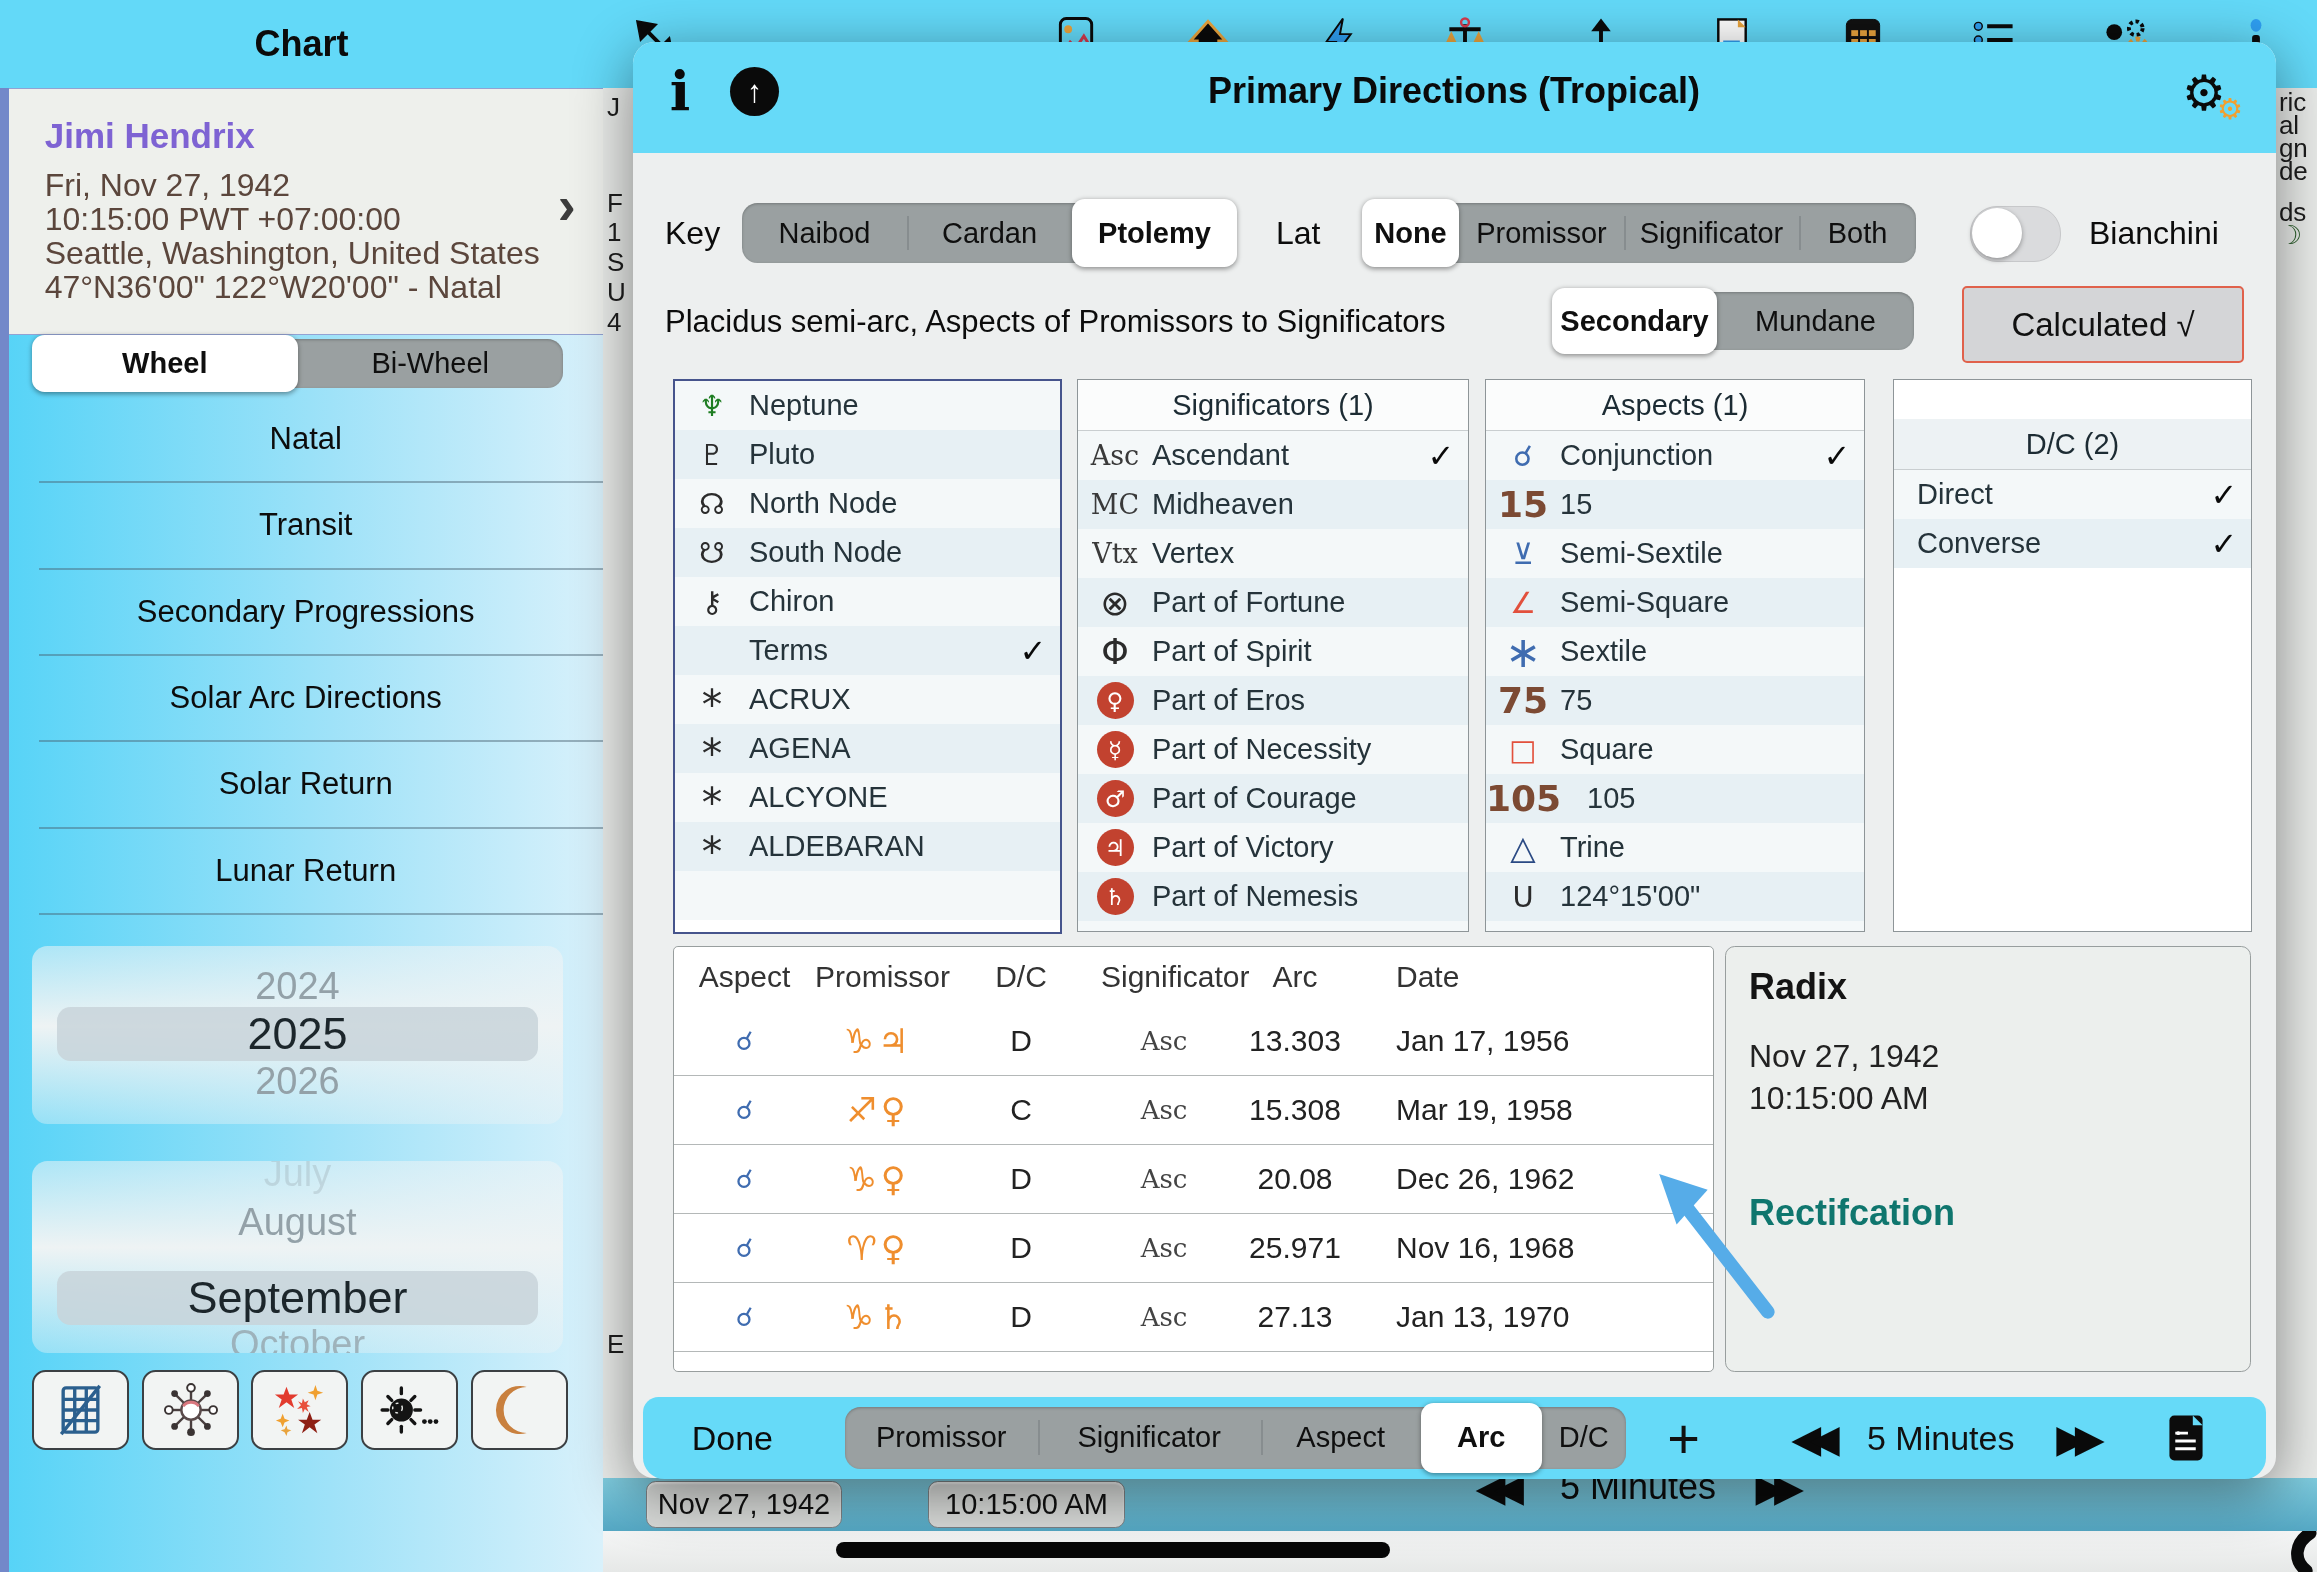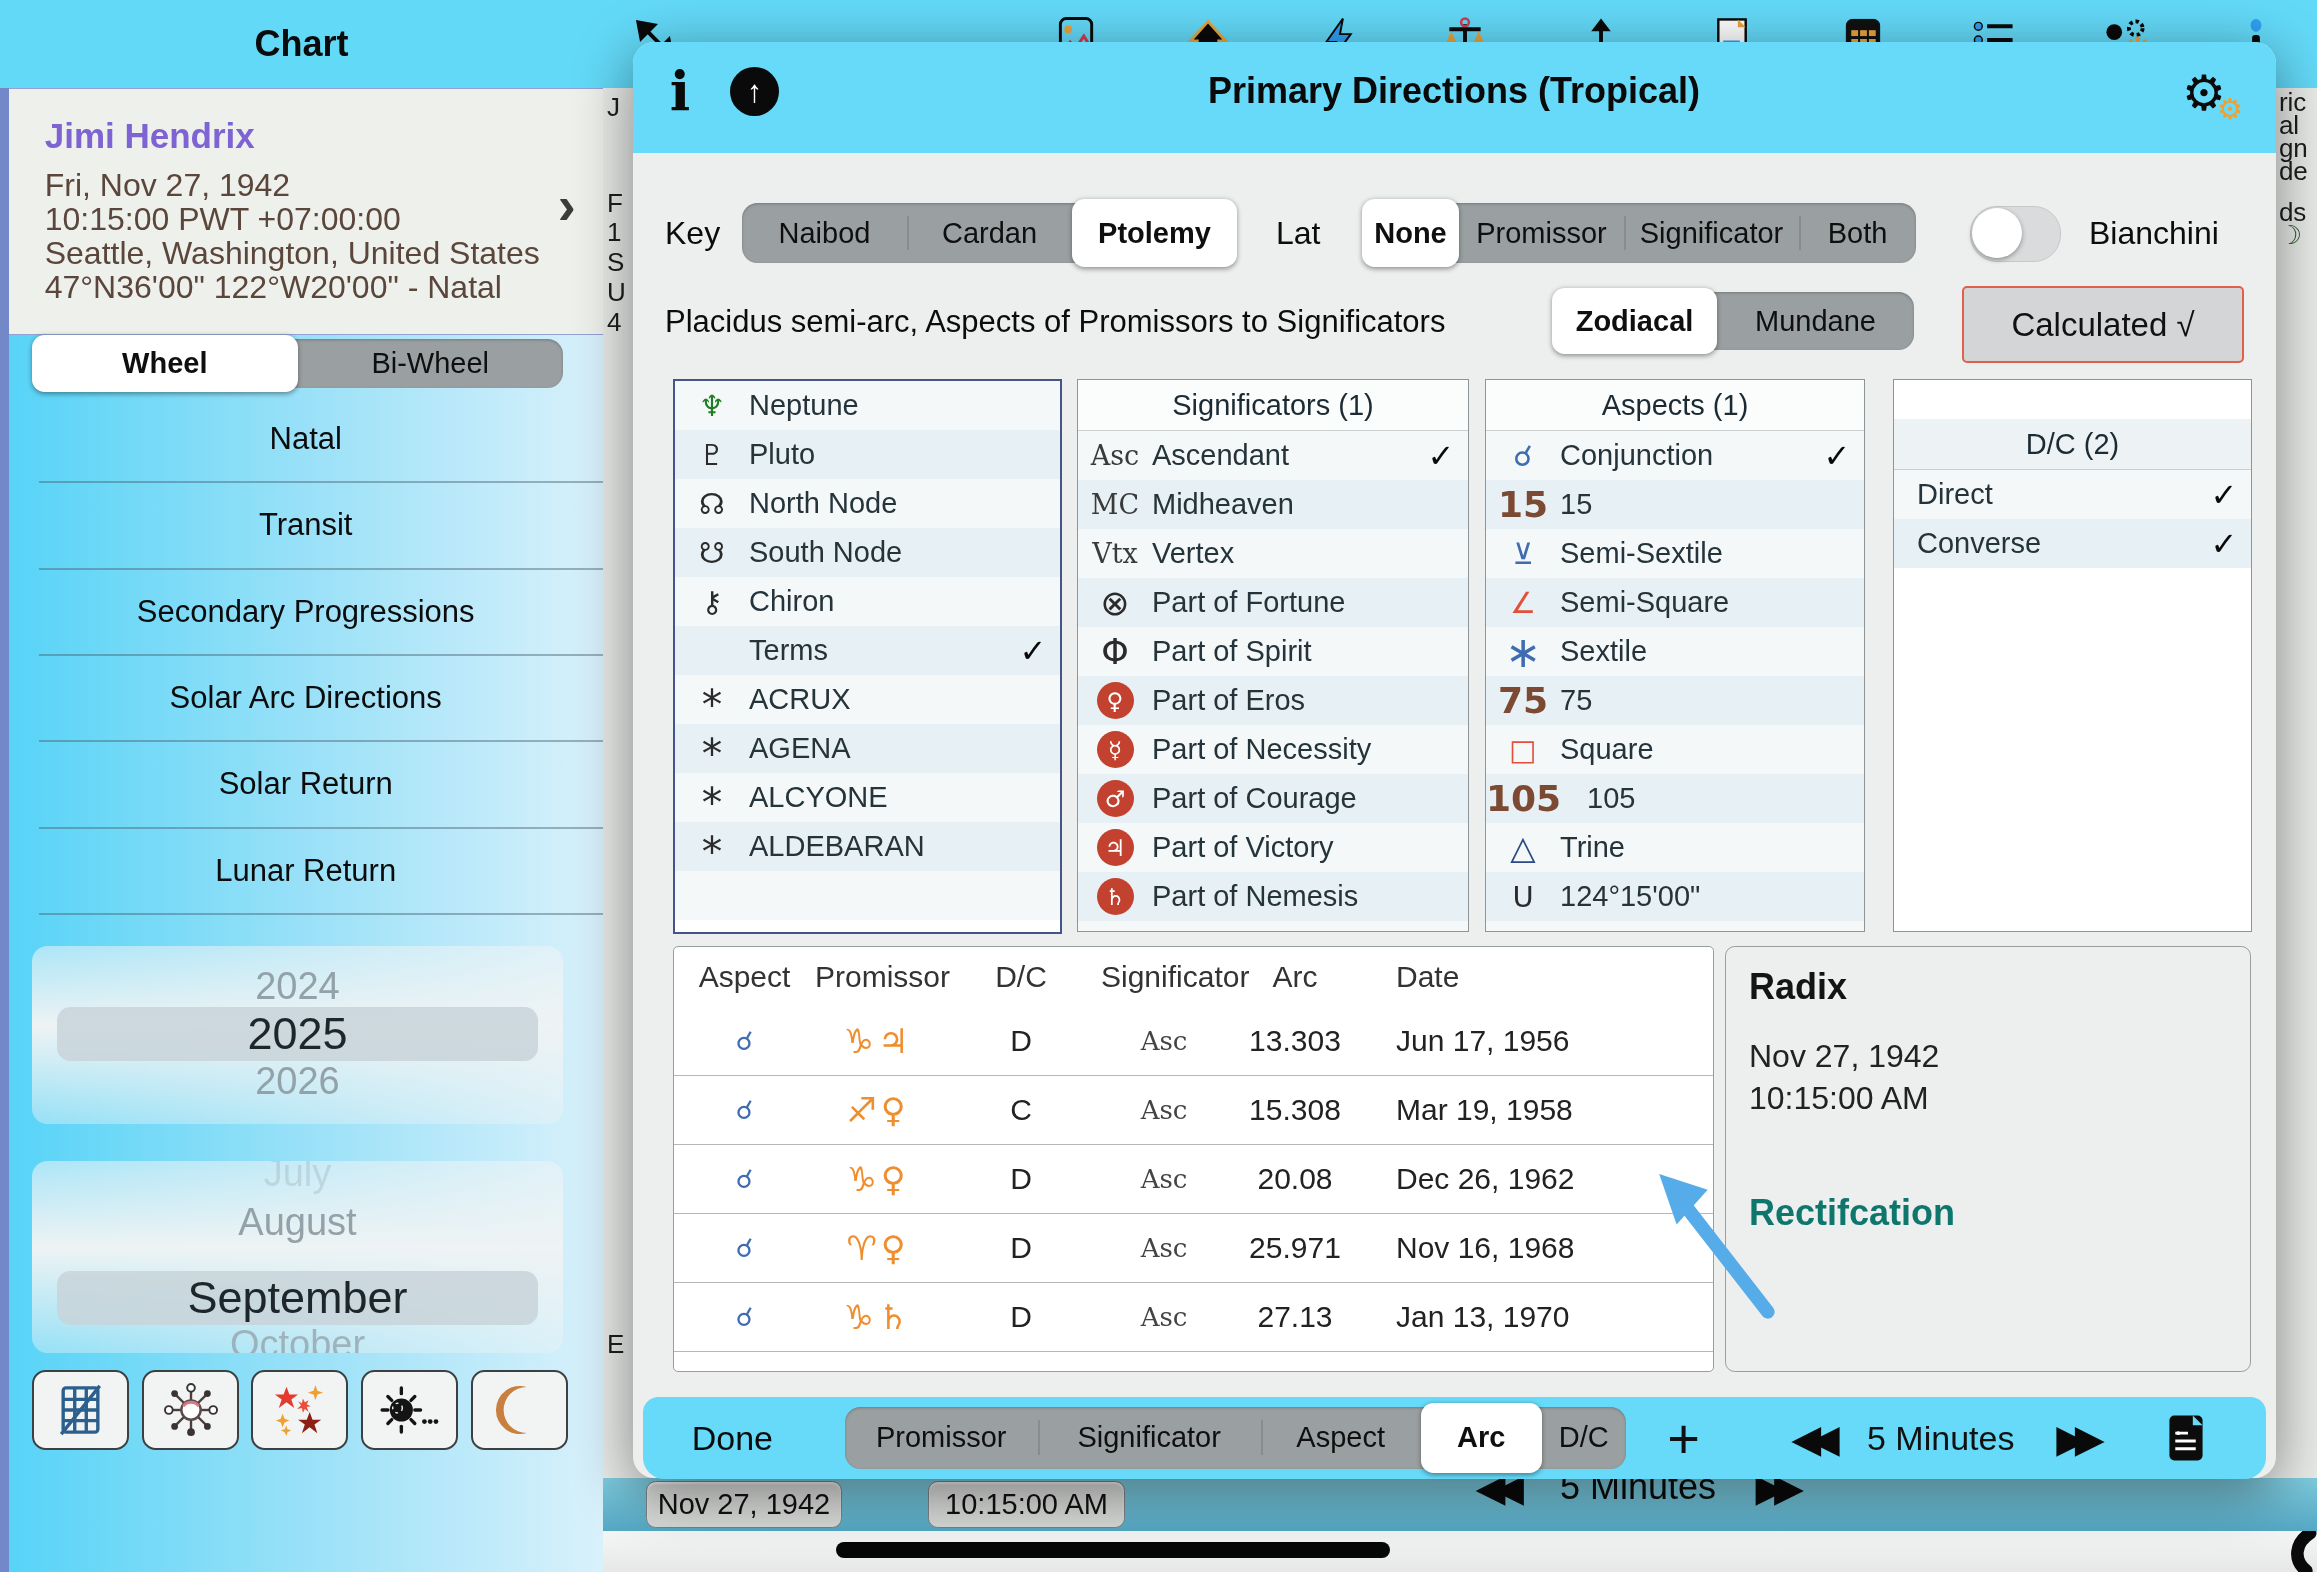--- a/index.html
+++ b/index.html
@@ -370,21 +370,21 @@
       <div class="opt dv" style="width:175px">Significator</div>
       <div class="opt dv" style="flex:1">Both</div>
     </div>
     <div class="toggle" style="left:1337px;top:164px">
       <div class="knob"></div>
     </div>
     <div class="lab" style="left:1456px;top:191px">Bianchini</div>
 
     <div class="lab" style="left:32px;top:280px;font-size:31px">Placidus semi-arc, Aspects of Promissors to Significators</div>
     <div class="abs seg" style="left:919px;top:250px;width:362px;height:58px">
-      <div class="opt sel" style="width:165px">Zodiacal</div>
+      <div class="opt sel" style="width:165px">Secondary</div>
       <div class="opt" style="flex:1">Mundane</div>
     </div>
     <div class="calc-btn" style="left:1329px;top:244px;width:278px;height:73px">Calculated √</div>
 
     <div class="lbox" style="left:40px;width:385px;border:2.9px solid #46548c">
       <div class="rows">
         <div class="lrow">
             <span class="lg g-green">♆</span>
             <span class="ll">Neptune</span>
           </div>
@@ -561,21 +561,21 @@
         <span class="c4" style="text-align:center">Arc</span>
         <span class="c5">Date</span>
       </div>
       <div class="rows-t">
         <div class="trow">
             <span class="c0">☌</span>
             <span class="c1">♑♃</span>
             <span class="c2">D</span>
             <span class="c3">Asc</span>
             <span class="c4">13.303</span>
-            <span class="c5">Jun 17, 1956</span>
+            <span class="c5">Jan 17, 1956</span>
           </div>
         <div class="trow">
             <span class="c0">☌</span>
             <span class="c1">♐♀</span>
             <span class="c2">C</span>
             <span class="c3">Asc</span>
             <span class="c4">15.308</span>
             <span class="c5">Mar 19, 1958</span>
           </div>
         <div class="trow">

